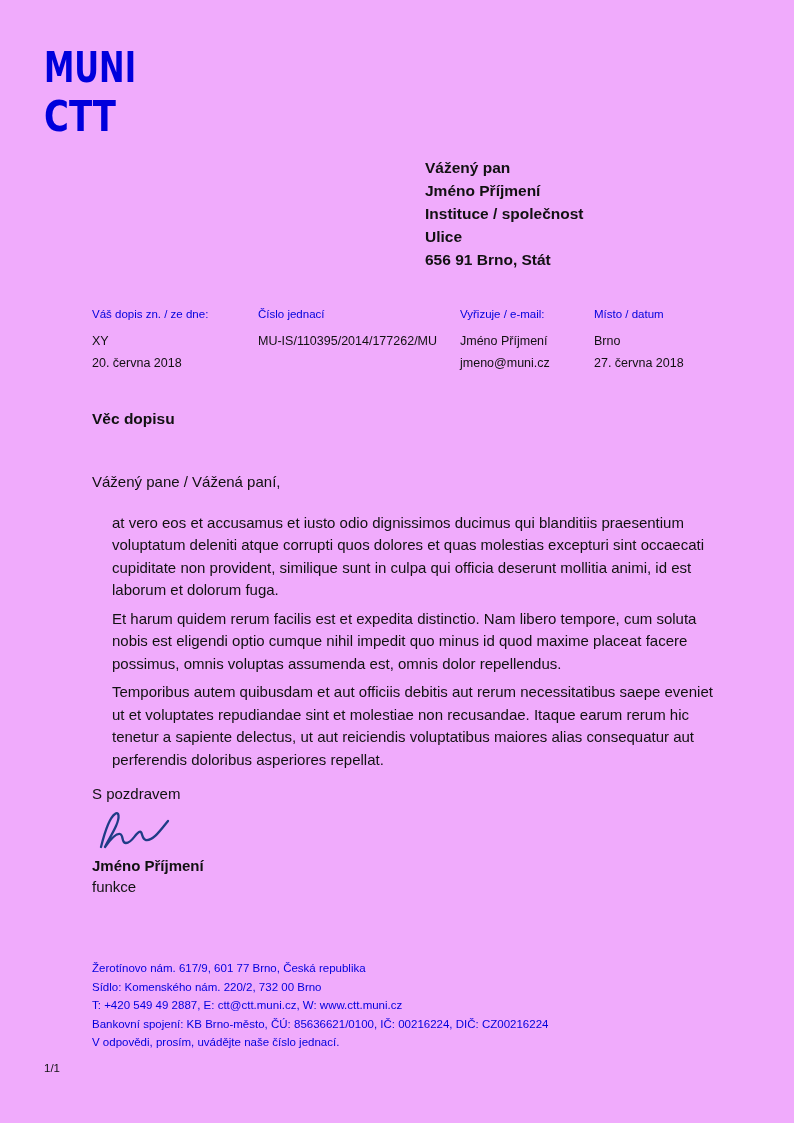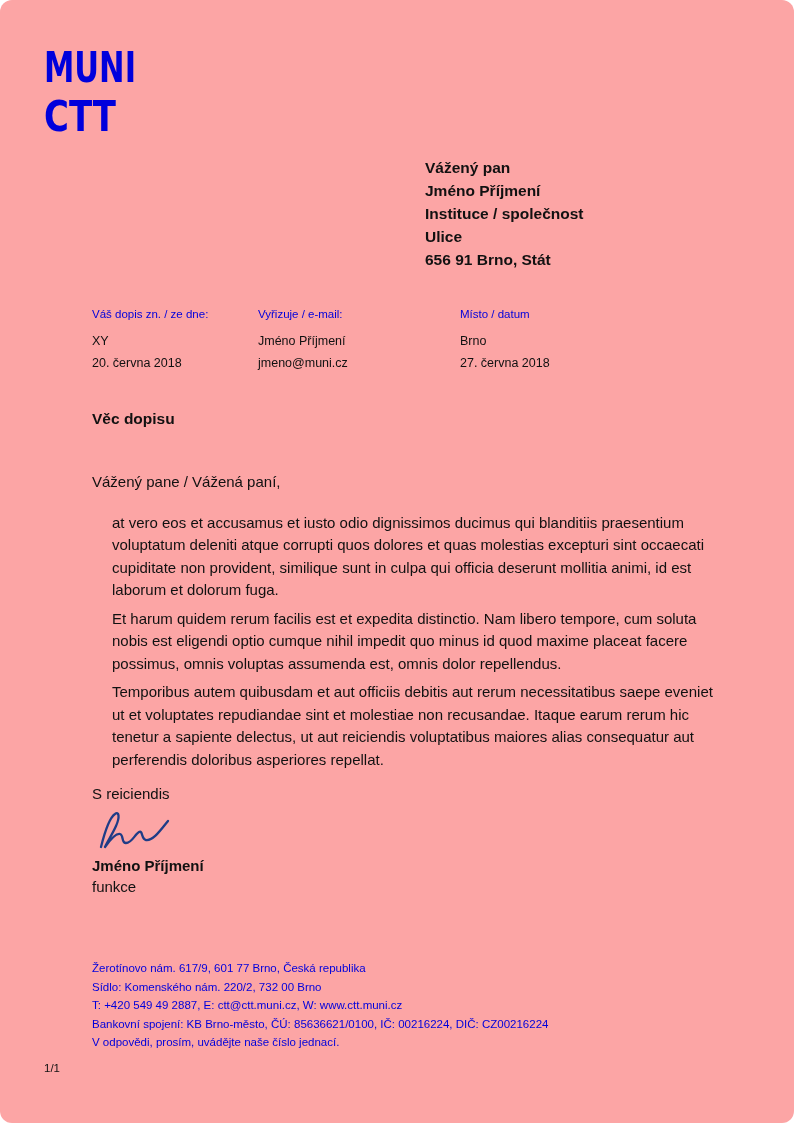--- a/index.html
+++ b/index.html
@@ -2,25 +2,24 @@
 <html><head>
 <meta charset="utf-8">
 <style>
   * { margin: 0; padding: 0; box-sizing: border-box; }
   html, body { background: #ffffff; }
   .page {
     position: relative;
     width: 794px;
     height: 1123px;
     margin: 0 auto;
-    background: #fca5a5;
+    background: #f0abfc;
     font-family: "Liberation Sans", "DejaVu Sans", sans-serif;
     color: #111111;
     overflow: hidden;
-    border-radius: 12px;
   }
 
   
   .logo { position: absolute; left: 44px; top: 50px; }
 
   
   .recipient {
     position: absolute; left: 425px; top: 156px;
     font-size: 15.5px; font-weight: bold; line-height: 23px;
   }
@@ -70,38 +69,43 @@
     <div>656 91 Brno, Stát</div>
   </div>
 
   <div class="meta">
     <div class="meta-col">
       <div class="meta-label">Váš dopis zn. / ze dne:</div>
       <div class="meta-value">XY</div>
       <div class="meta-value">20. června 2018</div>
     </div>
     <div class="meta-col">
+      <div class="meta-label">Číslo jednací</div>
+      <div class="meta-value">MU-IS/110395/2014/177262/MU</div>
+      <div class="meta-value"></div>
+    </div>
+    <div class="meta-col">
       <div class="meta-label">Vyřizuje / e-mail:</div>
       <div class="meta-value">Jméno Příjmení</div>
       <div class="meta-value">jmeno@muni.cz</div>
     </div>
     <div class="meta-col">
       <div class="meta-label">Místo / datum</div>
       <div class="meta-value">Brno</div>
       <div class="meta-value">27. června 2018</div>
     </div>
   </div>
 
   <div class="body-block">
     <div class="subject">Věc dopisu</div>
     <div class="salutation">Vážený pane / Vážená paní,</div>
     <p class="para">at vero eos et accusamus et iusto odio dignissimos ducimus qui blanditiis praesentium voluptatum deleniti atque corrupti quos dolores et quas molestias excepturi sint occaecati cupiditate non provident, similique sunt in culpa qui officia deserunt mollitia animi, id est laborum et dolorum fuga.</p>
     <p class="para">Et harum quidem rerum facilis est et expedita distinctio. Nam libero tempore, cum soluta nobis est eligendi optio cumque nihil impedit quo minus id quod maxime placeat facere possimus, omnis voluptas assumenda est, omnis dolor repellendus.</p>
     <p class="para">Temporibus autem quibusdam et aut officiis debitis aut rerum necessitatibus saepe eveniet ut et voluptates repudiandae sint et molestiae non recusandae. Itaque earum rerum hic tenetur a sapiente delectus, ut aut reiciendis voluptatibus maiores alias consequatur aut perferendis doloribus asperiores repellat.</p>
-    <div class="closing">S reiciendis</div>
+    <div class="closing">S pozdravem</div>
 
     <svg class="signature" width="88" height="42" viewBox="0 0 88 42">
       <path d="M5 36 C8 24, 13 7, 19 3 C23 0, 24 6, 20 15 C16 24, 11 31, 9 36 C14 29, 20 22, 24 23 C28 24, 25 32, 30 32 C36 32, 39 23, 43 21 C47 19, 45 28, 50 29 C57 30, 64 20, 72 10" fill="none" stroke="#1f3c87" stroke-width="2.3" stroke-linecap="round" stroke-linejoin="round"></path>
     </svg>
 
     <div class="signer-name">Jméno Příjmení</div>
     <div class="signer-role">funkce</div>
   </div>
 
   <div class="footer">

